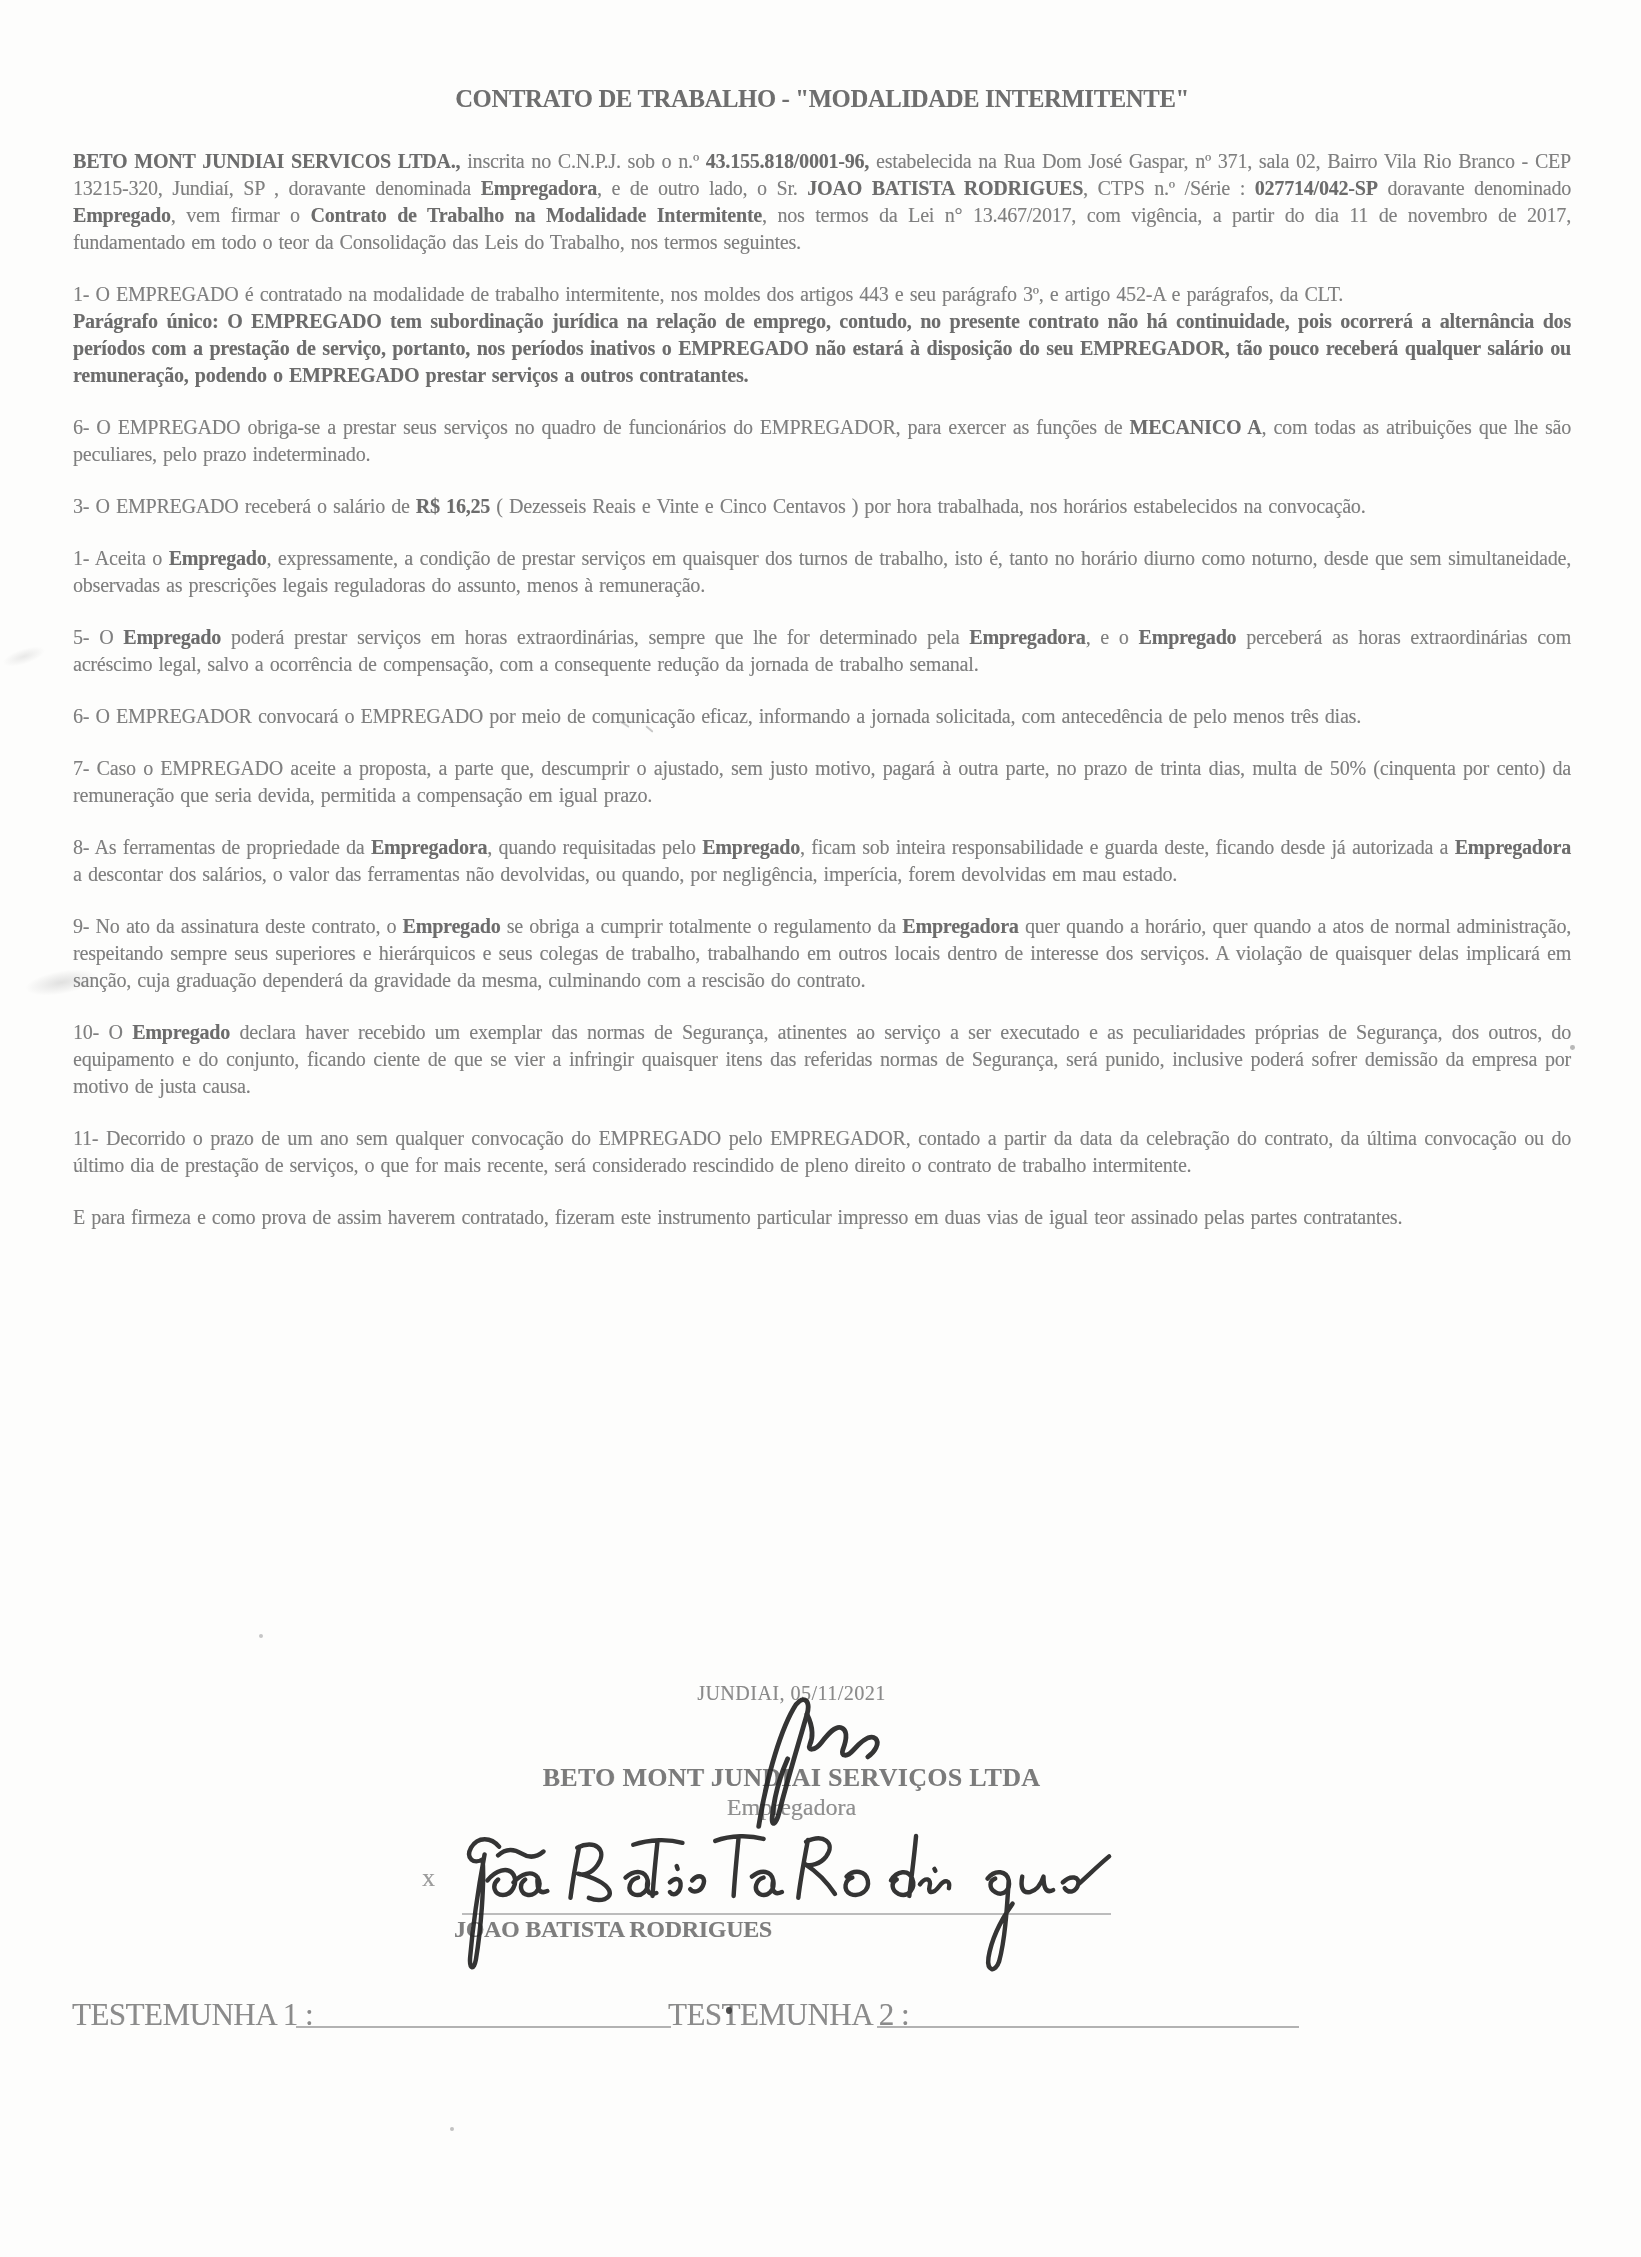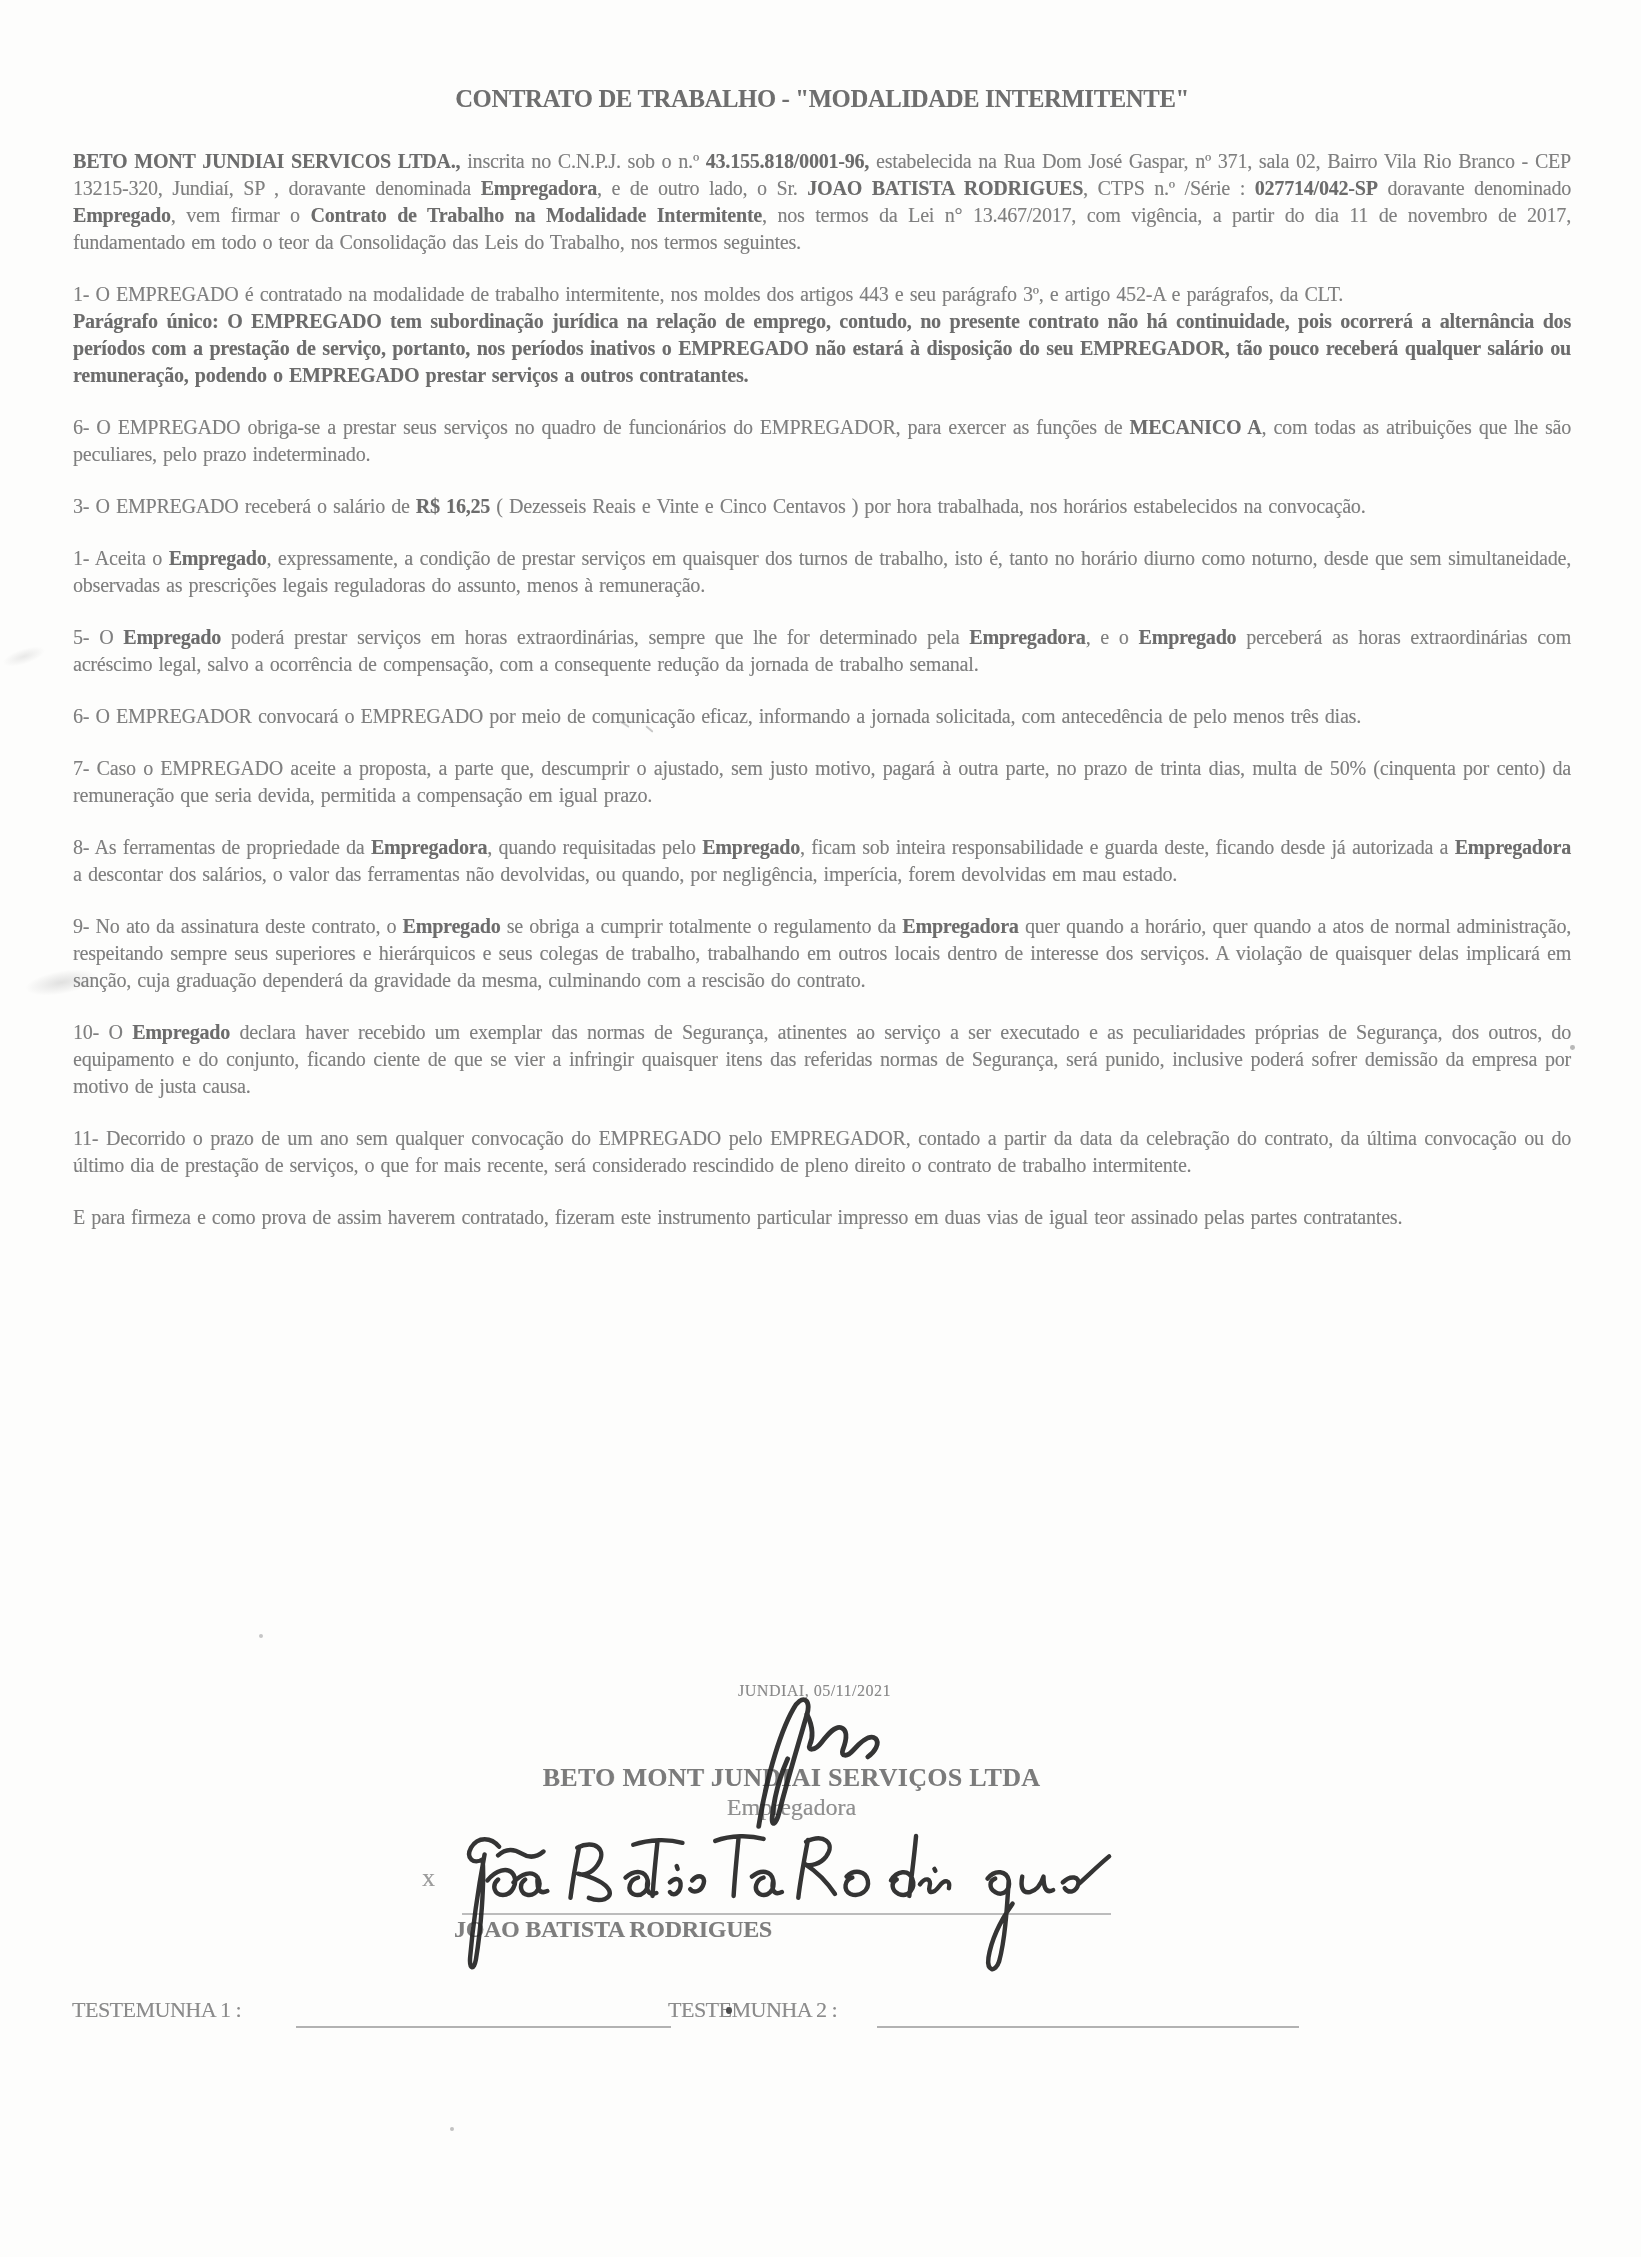--- a/index.html
+++ b/index.html
@@ -31,27 +31,27 @@
     letter-spacing:-0.2px;
     word-spacing:1.4px;
     text-align:justify;
     margin:0 0 25px 0;
   }
   p.clause.tight{margin-bottom:0;}
   p.clause b{color:#6c6c6c;}
   
   .sig-wrap{position:absolute;left:0;top:0;width:1583px;height:2257px;pointer-events:none;}
   .centerline{position:absolute;left:0;width:100%;text-align:center;}
-  .date-line{top:1682px;font-size:16px;color:#8a8a8a;letter-spacing:0.5px;margin-left:23px;}
+  .date-line{top:1682px;font-size:20px;color:#8a8a8a;letter-spacing:0.5px;}
   .company-name{top:1763px;font-size:26px;font-weight:bold;color:#7b7b7b;letter-spacing:0.3px;}
   .company-role{top:1794px;font-size:24px;color:#8f8f8f;}
   .x-mark{position:absolute;left:422px;top:1863px;font-size:26px;color:#9c9c9c;}
   .sig-line{position:absolute;left:462px;top:1913px;width:649px;height:1.9px;background:#ababab;opacity:.8;}
   .employee-name{position:absolute;left:454px;top:1916px;font-size:24px;font-weight:bold;color:#7e7e7e;letter-spacing:-0.3px;}
-  .witness{position:absolute;top:1997px;font-size:22px;color:#8b8b8b;letter-spacing:-0.5px;}
+  .witness{position:absolute;top:1997px;font-size:31px;color:#8b8b8b;letter-spacing:-0.5px;}
   .w1{left:72px;} .w2{left:668px;}
   .wline{position:absolute;top:2026px;height:1.9px;background:#a5a5a5;opacity:.85;}
   .wline1{left:296px;width:375px;}
   .wline2{left:877px;width:422px;}
   
   .ink{position:absolute;left:0;top:0;pointer-events:none;}
   
   .artifact{position:absolute;pointer-events:none;}
   .smudge1{left:25px;top:971px;width:73px;height:23px;border-radius:50%;
     background:radial-gradient(closest-side,rgba(150,150,150,.28),rgba(150,150,150,0));

